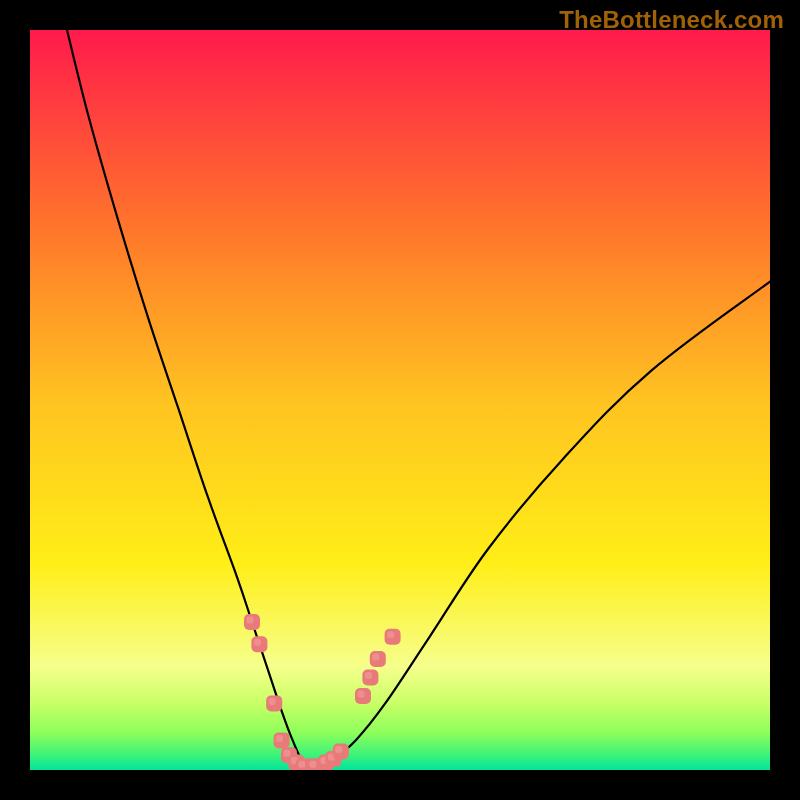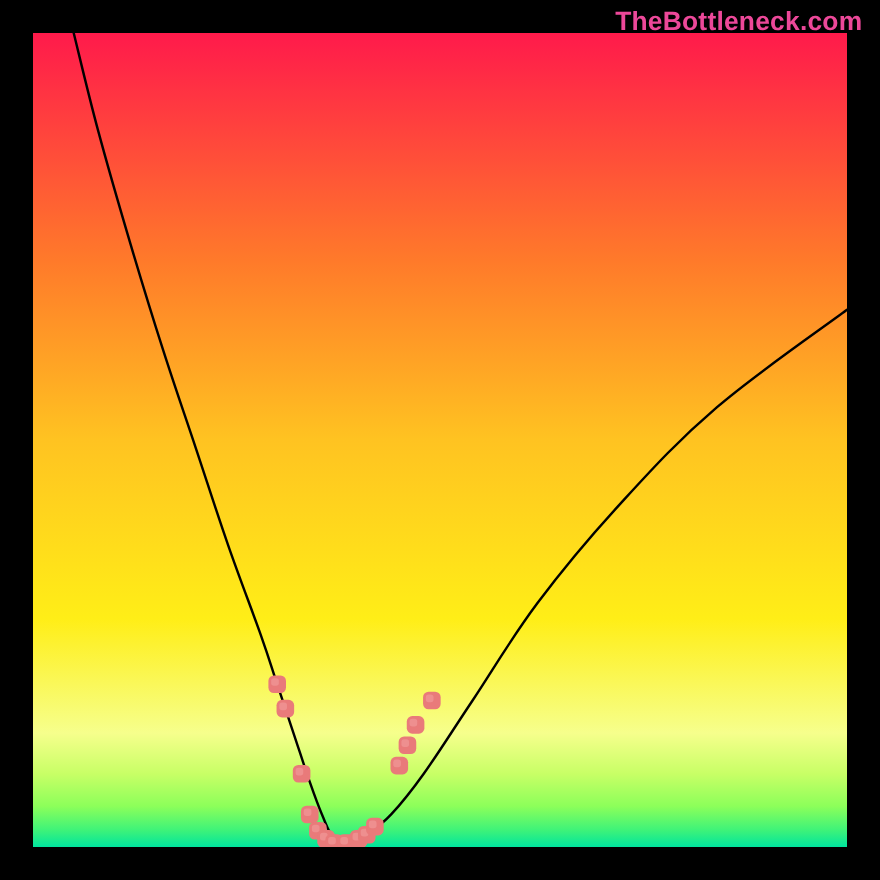--- a/index.html
+++ b/index.html
@@ -26,21 +26,21 @@
     height: 740px;
     overflow: hidden;
   }
   .watermark {
     position: absolute;
     top: 6px;
     right: 16px;
     font-family: Arial, Helvetica, sans-serif;
     font-size: 24px;
     font-weight: 600;
-    color: #ec4899;
+    color: #a16207;
     letter-spacing: 0.2px;
     user-select: none;
   }
   svg {
     position: absolute;
     left: 0;
     top: 0;
     width: 740px;
     height: 740px;
   }

